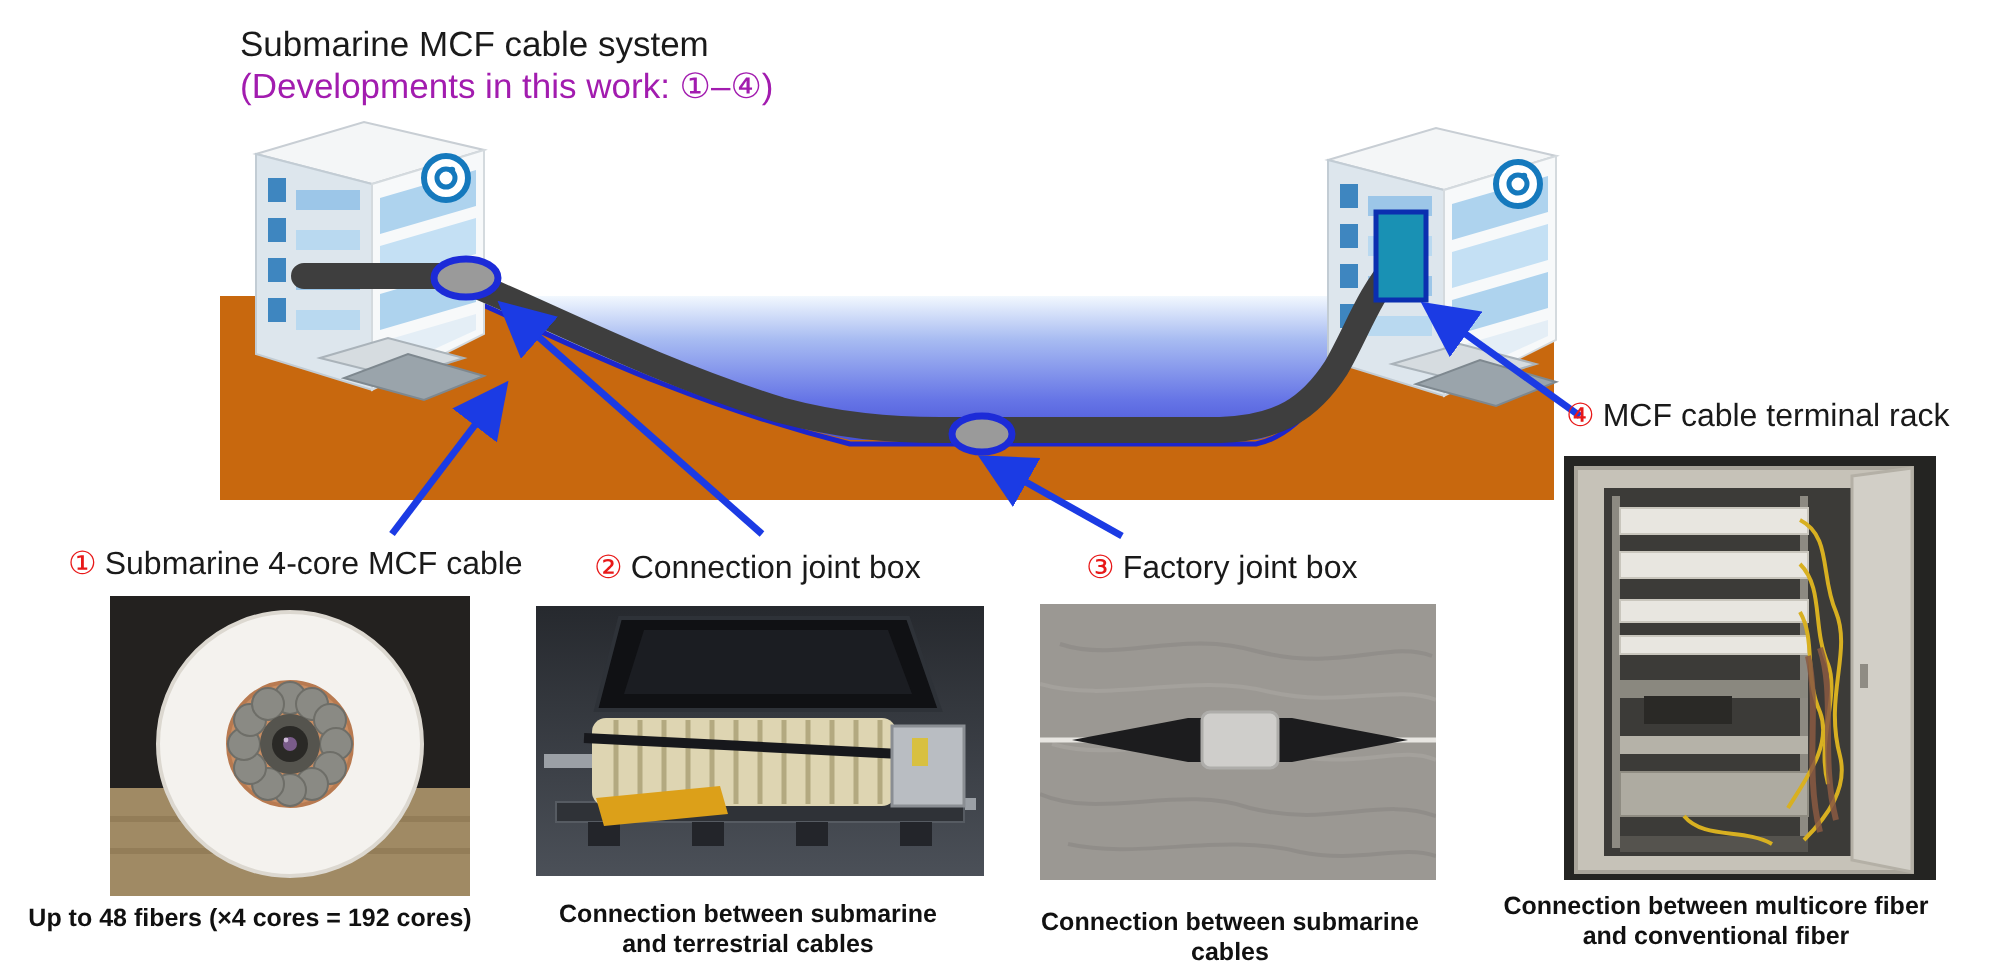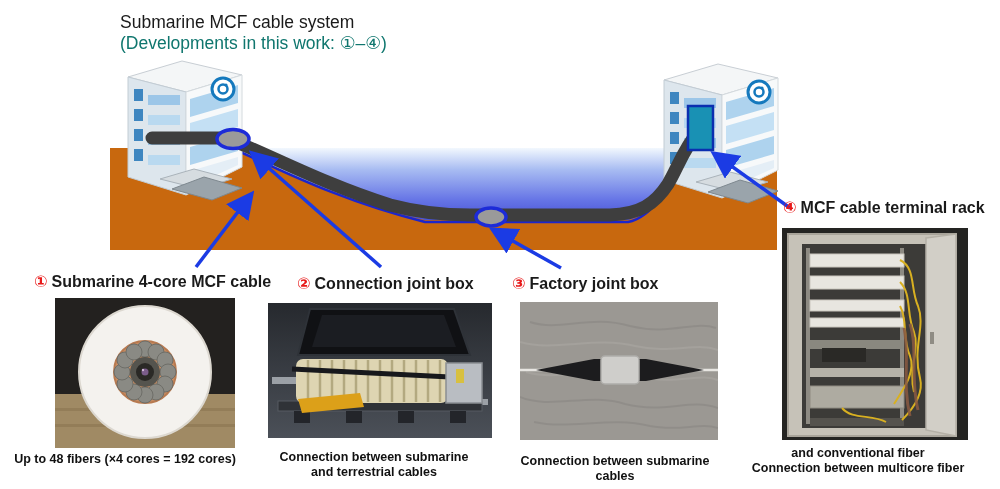--- a/index.html
+++ b/index.html
@@ -2,22 +2,22 @@
 <html><head>
 <meta charset="utf-8">
 <style>
   html,body{margin:0;padding:0;background:#ffffff;}
   body{width:1000px;height:489px;position:relative;overflow:hidden;
        font-family:"Liberation Sans","DejaVu Sans",sans-serif;color:#111;}
   .abs{position:absolute;}
   #scene{position:absolute;left:0;top:0;width:1000px;height:489px;}
   .title-block{left:120px;top:12px;line-height:21px;font-size:17.5px;}
   .title-line1{color:#1a1a1a;}
-  .title-line2{color:#0f766e;}
-  .item-label{font-size:16px;white-space:nowrap;color:#1a1a1a;font-weight:bold;}
+  .title-line2{color:#a21caf;}
+  .item-label{font-size:16px;white-space:nowrap;color:#1a1a1a;}
   .item-label .num{color:#e81919;margin-right:4px;}
   .caption{font-size:12.5px;font-weight:bold;text-align:center;line-height:15px;color:#111;}
   .photo{position:absolute;overflow:hidden;}
   .photo svg{display:block;width:100%;height:100%;}
 </style>
 </head>
 <body>
 
 <svg id="scene" viewBox="0 0 1000 489">
   <defs>
@@ -88,21 +88,21 @@
   <div class="title-line1">Submarine MCF cable system</div>
   <div class="title-line2">(Developments in this work: ①–④)</div>
 </div>
 
 <div class="abs item-label" style="left:14px;top:272px;margin-left:20px;">
   <span class="num">①</span><span>Submarine 4-core MCF cable</span>
 </div>
 <div class="abs item-label" style="left:297px;top:274px;">
   <span class="num">②</span><span>Connection joint box</span>
 </div>
-<div class="abs item-label" style="left:512px;top:274px;text-align:center;">
+<div class="abs item-label" style="left:543px;top:274px;text-align:center;">
   <span class="num">③</span><span>Factory joint box</span>
 </div>
 <div class="abs item-label" style="left:783px;top:198px;">
   <span class="num">④</span><span>MCF cable terminal rack</span>
 </div>
 
 <div class="photo" style="left:55px;top:298px;width:180px;height:150px;">
   <svg viewBox="0 0 180 150">
     <rect width="180" height="150" fill="#23211f"></rect>
     <rect y="96" width="180" height="54" fill="#a08a64"></rect>
@@ -228,15 +228,15 @@
   <div>Up to 48 fibers (×4 cores = 192 cores)</div>
 </div>
 <div class="abs caption" style="left:274px;top:450px;width:200px;">
   <div>Connection between submarine</div>
   <div>and terrestrial cables</div>
 </div>
 <div class="abs caption" style="left:505px;top:454px;width:220px;">
   <div>Connection between submarine cables</div>
 </div>
 <div class="abs caption" style="left:748px;top:446px;width:220px;">
+  <div>Connection between multicore fiber</div>
   <div>and conventional fiber</div>
-  <div>Connection between multicore fiber</div>
 </div>
 
 </body></html>

